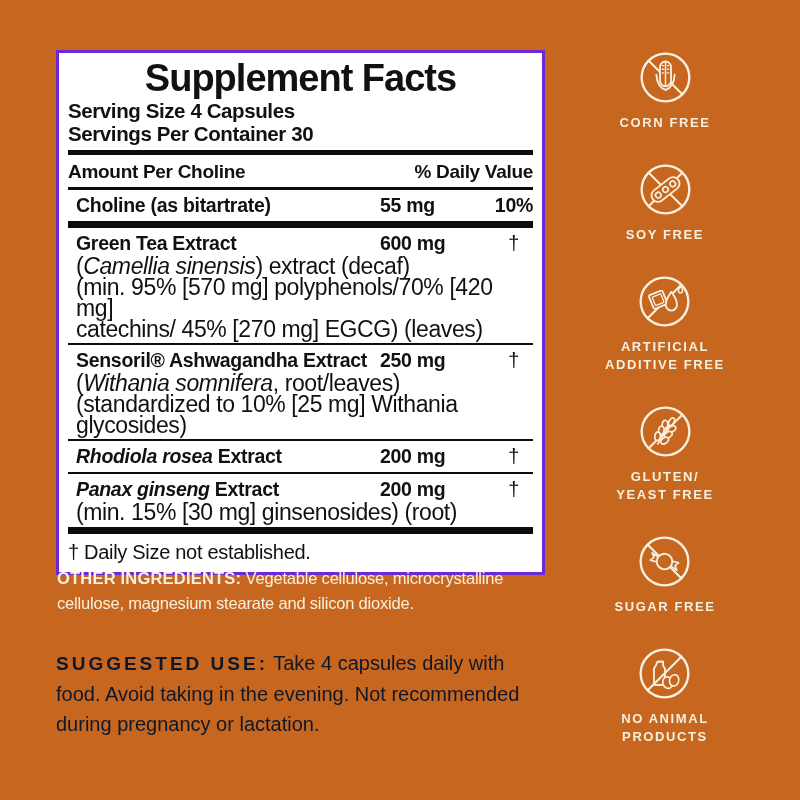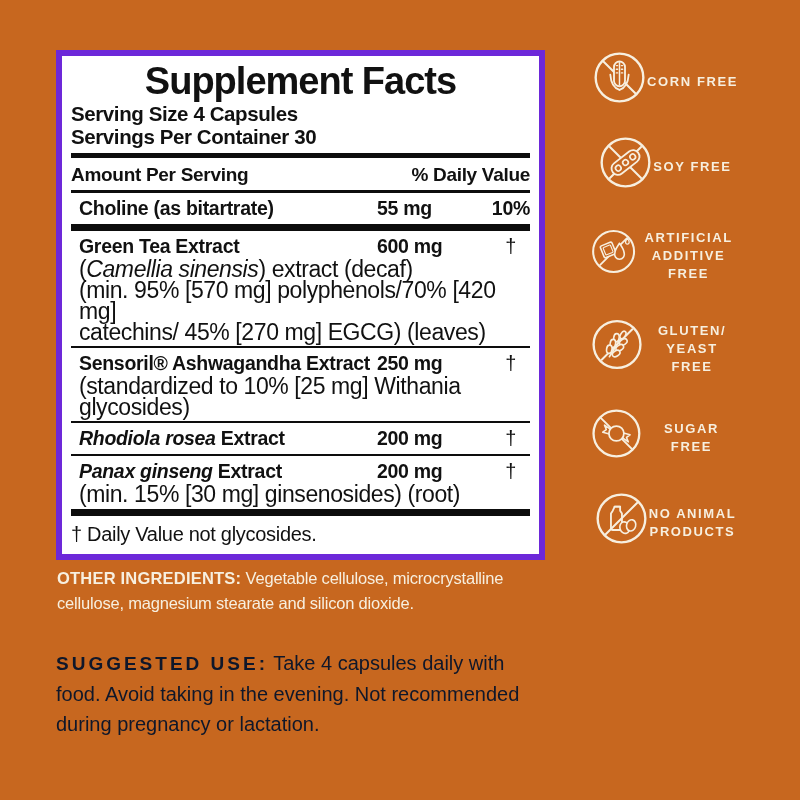--- a/index.html
+++ b/index.html
@@ -9,21 +9,21 @@
     background:#C7671F;
     position:relative;
     overflow:hidden;
     color:#111;
   }
   .stage { position:absolute; inset:0; }
 
   
   .label-panel {
     position:absolute; left:56px; top:50px; width:489px;
-    background:#ffffff; border:6px solid #6d28d9;
+    background:#ffffff; border:3px solid #6d28d9;
     padding:4px 9px 7px;
   }
   .sf-title {
     text-align:center; font-weight:bold; font-size:38px;
     line-height:42px; letter-spacing:-1px;
   }
   .serving-line {
     font-weight:bold; font-size:20.5px; line-height:23px; letter-spacing:-0.4px;
   }
   .bar-thick { height:6px; background:#0d0d0d; margin-top:5px; }
@@ -57,42 +57,42 @@
     position:absolute; left:56px; top:648px; width:478px;
     color:#0f172a; font-size:20px; line-height:30px;
   }
   .su-label { font-weight:bold; letter-spacing:3px; font-size:19px; }
 
   
   .badges {
     position:absolute; left:590px; top:50px; width:150px;
     display:flex; flex-direction:column; align-items:center; gap:30px;
   }
-  .badge { display:flex; flex-direction:row; align-items:center; }
+  .badge { display:flex; flex-direction:column; align-items:center; }
   .badge svg { width:55px; height:55px; display:block; }
   .badge-label {
     margin-top:9px; color:#F7EFDF; font-weight:bold;
     font-size:13px; line-height:18px; letter-spacing:1.6px;
     text-align:center; white-space:pre-line;
   }
 </style>
 </head>
 <body>
 
 <div class="stage">
 
   <div class="label-panel">
     <div class="sf-title">Supplement Facts</div>
     <div class="serving-line">Serving Size 4 Capsules</div>
     <div class="serving-line">Servings Per Container 30</div>
 
     <div class="bar-thick" style="height:5px;"></div>
 
     <div class="col-head">
-      <span>Amount Per Serving</span>
+      <span>Amount Per Choline</span>
       <span>% Daily Value</span>
     </div>
     <div class="bar-med"></div>
 
     <div class="ing-row">
       <div class="ing-main">
         <span class="ing-name"><span>Choline (as bitartrate)</span></span>
         <span class="ing-amt">55 mg</span>
         <span class="ing-dv">10%</span>
       </div>
@@ -110,20 +110,21 @@
       <div class="ing-detail"><span>catechins/ 45% [270 mg] EGCG) (leaves)</span></div>
     </div>
     <div class="bar-thin"></div>
 
     <div class="ing-row">
       <div class="ing-main">
         <span class="ing-name"><span>Sensoril® Ashwagandha Extract</span></span>
         <span class="ing-amt">250 mg</span>
         <span class="ing-dv dagger">†</span>
       </div>
+      <div class="ing-detail"><span>(</span><span style="font-style: italic;">Withania somnifera</span><span>, root/leaves)</span></div>
       <div class="ing-detail"><span>(standardized to 10% [25 mg] Withania glycosides)</span></div>
     </div>
     <div class="bar-thin"></div>
 
     <div class="ing-row">
       <div class="ing-main">
         <span class="ing-name"><span style="font-style: italic;">Rhodiola rosea</span><span> Extract</span></span>
         <span class="ing-amt">200 mg</span>
         <span class="ing-dv dagger">†</span>
       </div>
@@ -133,21 +134,21 @@
     <div class="ing-row">
       <div class="ing-main">
         <span class="ing-name"><span style="font-style: italic;">Panax ginseng</span><span> Extract</span></span>
         <span class="ing-amt">200 mg</span>
         <span class="ing-dv dagger">†</span>
       </div>
       <div class="ing-detail"><span>(min. 15% [30 mg] ginsenosides) (root)</span></div>
     </div>
     <div class="bar-thick" style="margin-top:1px;height:7px;"></div>
 
-    <div class="footnote">† Daily Value not glycosides.</div>
+    <div class="footnote">† Daily Size not established.</div>
   </div>
 
   <div class="other-ing">
     <b>OTHER INGREDIENTS:</b><span> Vegetable cellulose, microcrystalline cellulose, magnesium stearate and silicon dioxide.</span>
   </div>
 
   <div class="suggested-use">
     <span class="su-label">SUGGESTED USE:</span><span> Take 4 capsules daily with food. Avoid taking in the evening. Not recommended during pregnancy or lactation.</span>
   </div>
 

